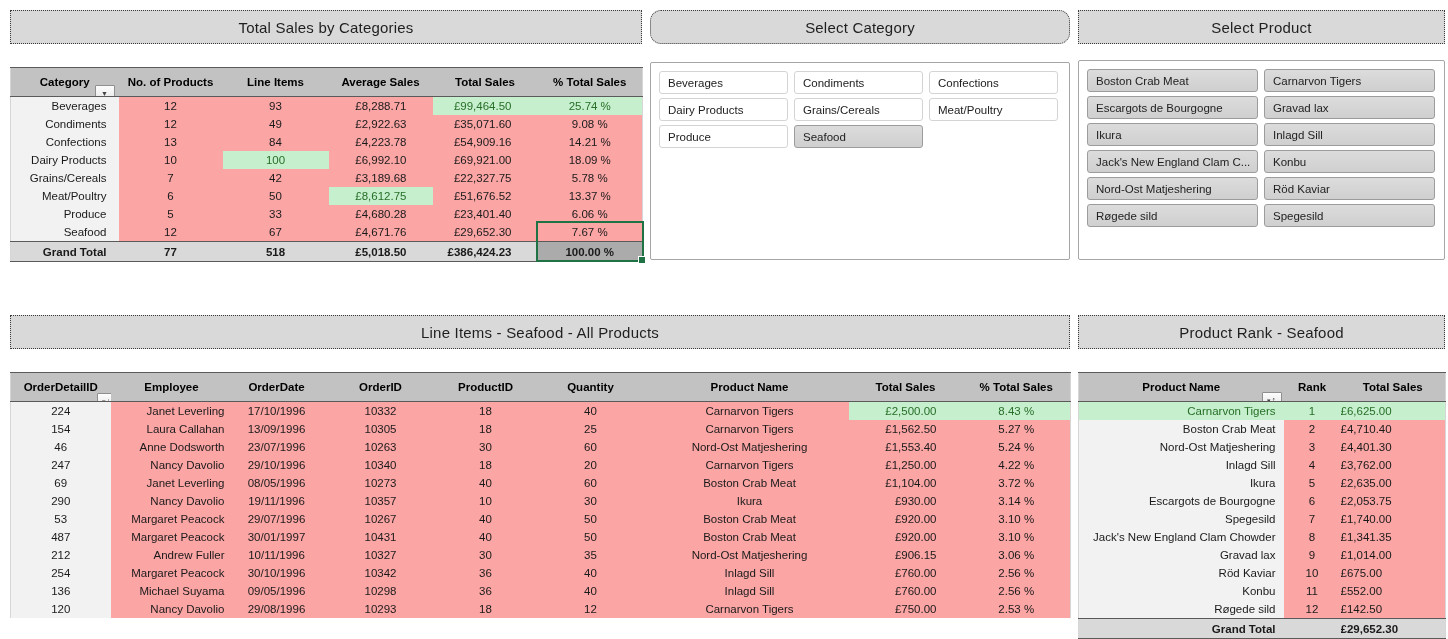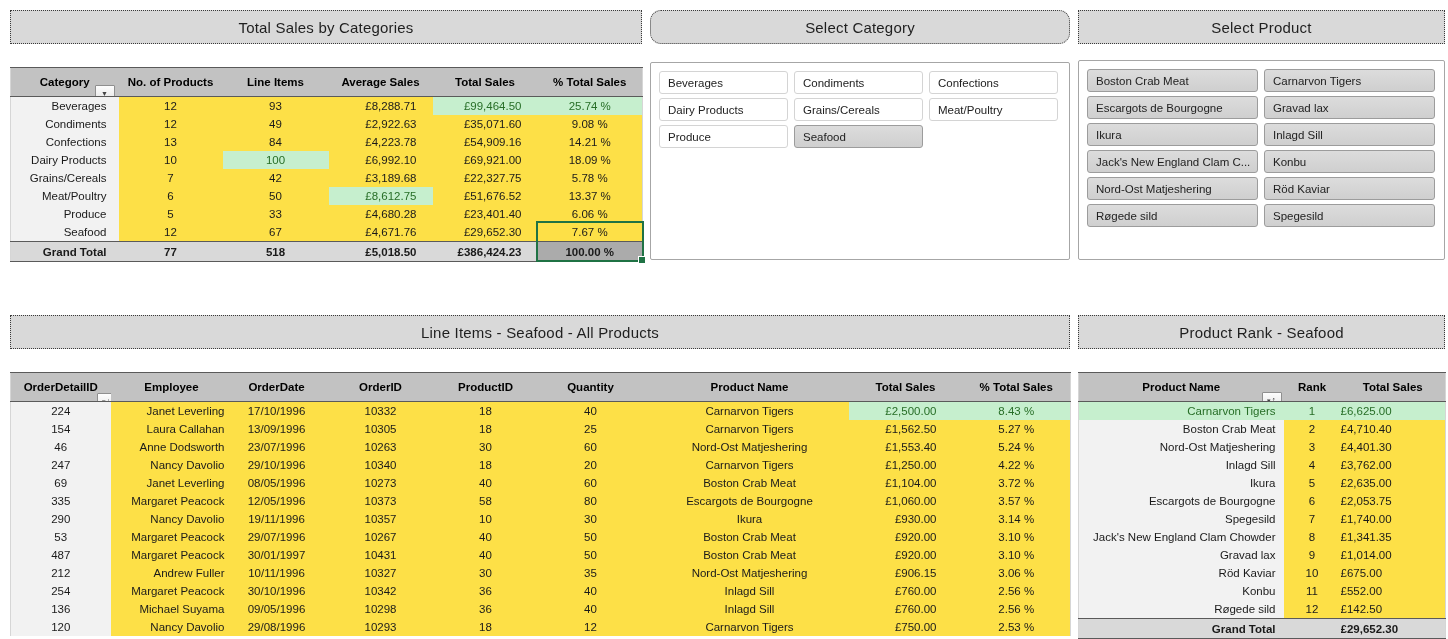--- a/index.html
+++ b/index.html
@@ -6,21 +6,21 @@
   #app{position:relative;width:1448px;height:639px;background:#fff;overflow:hidden;
        font-family:"Liberation Sans",sans-serif;color:#1a1a1a;}
 
   
   .titlebar{position:absolute;height:32px;background:#d9d9d9;border:1px dotted #3a3a3a;
             display:flex;align-items:center;justify-content:center;
             font-size:15px;color:#1f1f1f;letter-spacing:.2px;}
 
   
   table{border-collapse:collapse;table-layout:fixed;position:absolute;
-        font-size:11.5px;background:#fde047;border-left:1px solid #d6d6d6;border-right:1px solid #d6d6d6;}
+        font-size:11.5px;background:#fca5a5;border-left:1px solid #d6d6d6;border-right:1px solid #d6d6d6;}
   th,td{overflow:hidden;white-space:nowrap;padding:0;}
   thead th{height:28px;background:#c2c2c2;border-top:1px solid #5a5a5a;border-bottom:1px solid #5a5a5a;
            font-weight:bold;color:#000;text-align:center;position:relative;font-size:11.5px;}
   tbody td{height:18px;}
   tfoot td{height:19px;background:#d9d9d9;font-weight:bold;
            border-top:1px solid #5a5a5a;border-bottom:1.5px solid #5a5a5a;}
   .hl{background:#c6efce !important;color:#276e27;margin-top:24px;}
 
   
   .fbtn{position:absolute;display:inline-flex;align-items:center;justify-content:center;
@@ -32,21 +32,21 @@
   
   #table1{left:10px;top:67px;width:632px;}
   #table1 col:nth-child(1){width:108px;}
   #table1 col:nth-child(2){width:104px;}
   #table1 col:nth-child(3){width:106px;}
   #table1 col:nth-child(4){width:104px;}
   #table1 col:nth-child(5){width:105px;}
   #table1 col:nth-child(6){width:105px;}
   #table1 td{text-align:center;}
   #table1 td:first-child{background:#f2f2f2;text-align:right;padding-right:12px;}
-  #table1 td:nth-child(4),#table1 td:nth-child(5){text-align:right;padding-right:16px;}
+  #table1 td:nth-child(4),#table1 td:nth-child(5){text-align:right;padding-right:26px;}
   #table1 tfoot td:first-child{background:#d9d9d9;}
   #table1 tfoot td.selcell{background:#ababab;}
 
   
   #sel-overlay{position:absolute;left:536px;top:221px;width:104px;height:37px;
                border:2px solid #1f7244;pointer-events:none;}
   #sel-overlay::after{content:"";position:absolute;right:-4px;bottom:-4px;width:6px;height:6px;
                       background:#1f7244;border:1px solid #fff;}
 
   
@@ -316,31 +316,20 @@
           <td>Janet Leverling</td>
           <td>08/05/1996</td>
           <td>10273</td>
           <td>40</td>
           <td>60</td>
           <td>Boston Crab Meat</td>
           <td>£1,104.00</td>
           <td>3.72 %</td>
         </tr>
         <tr>
-          <td>335</td>
-          <td>Margaret Peacock</td>
-          <td>12/05/1996</td>
-          <td>10373</td>
-          <td>58</td>
-          <td>80</td>
-          <td>Escargots de Bourgogne</td>
-          <td>£1,060.00</td>
-          <td>3.57 %</td>
-        </tr>
-        <tr>
           <td>290</td>
           <td>Nancy Davolio</td>
           <td>19/11/1996</td>
           <td>10357</td>
           <td>10</td>
           <td>30</td>
           <td>Ikura</td>
           <td>£930.00</td>
           <td>3.14 %</td>
         </tr>

